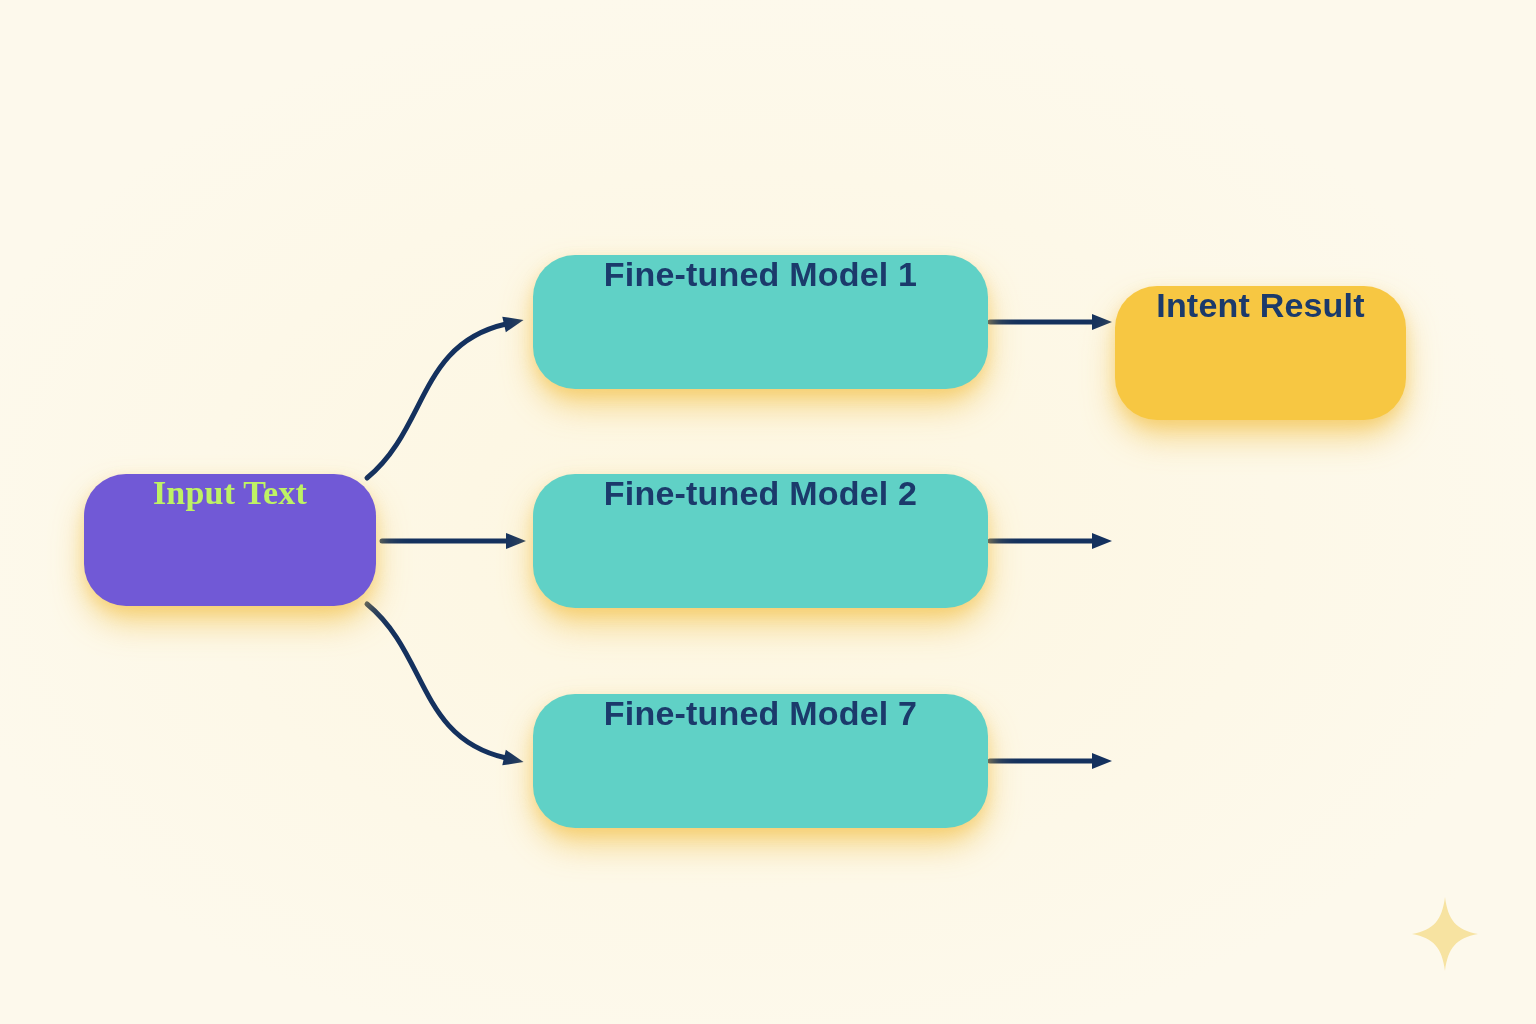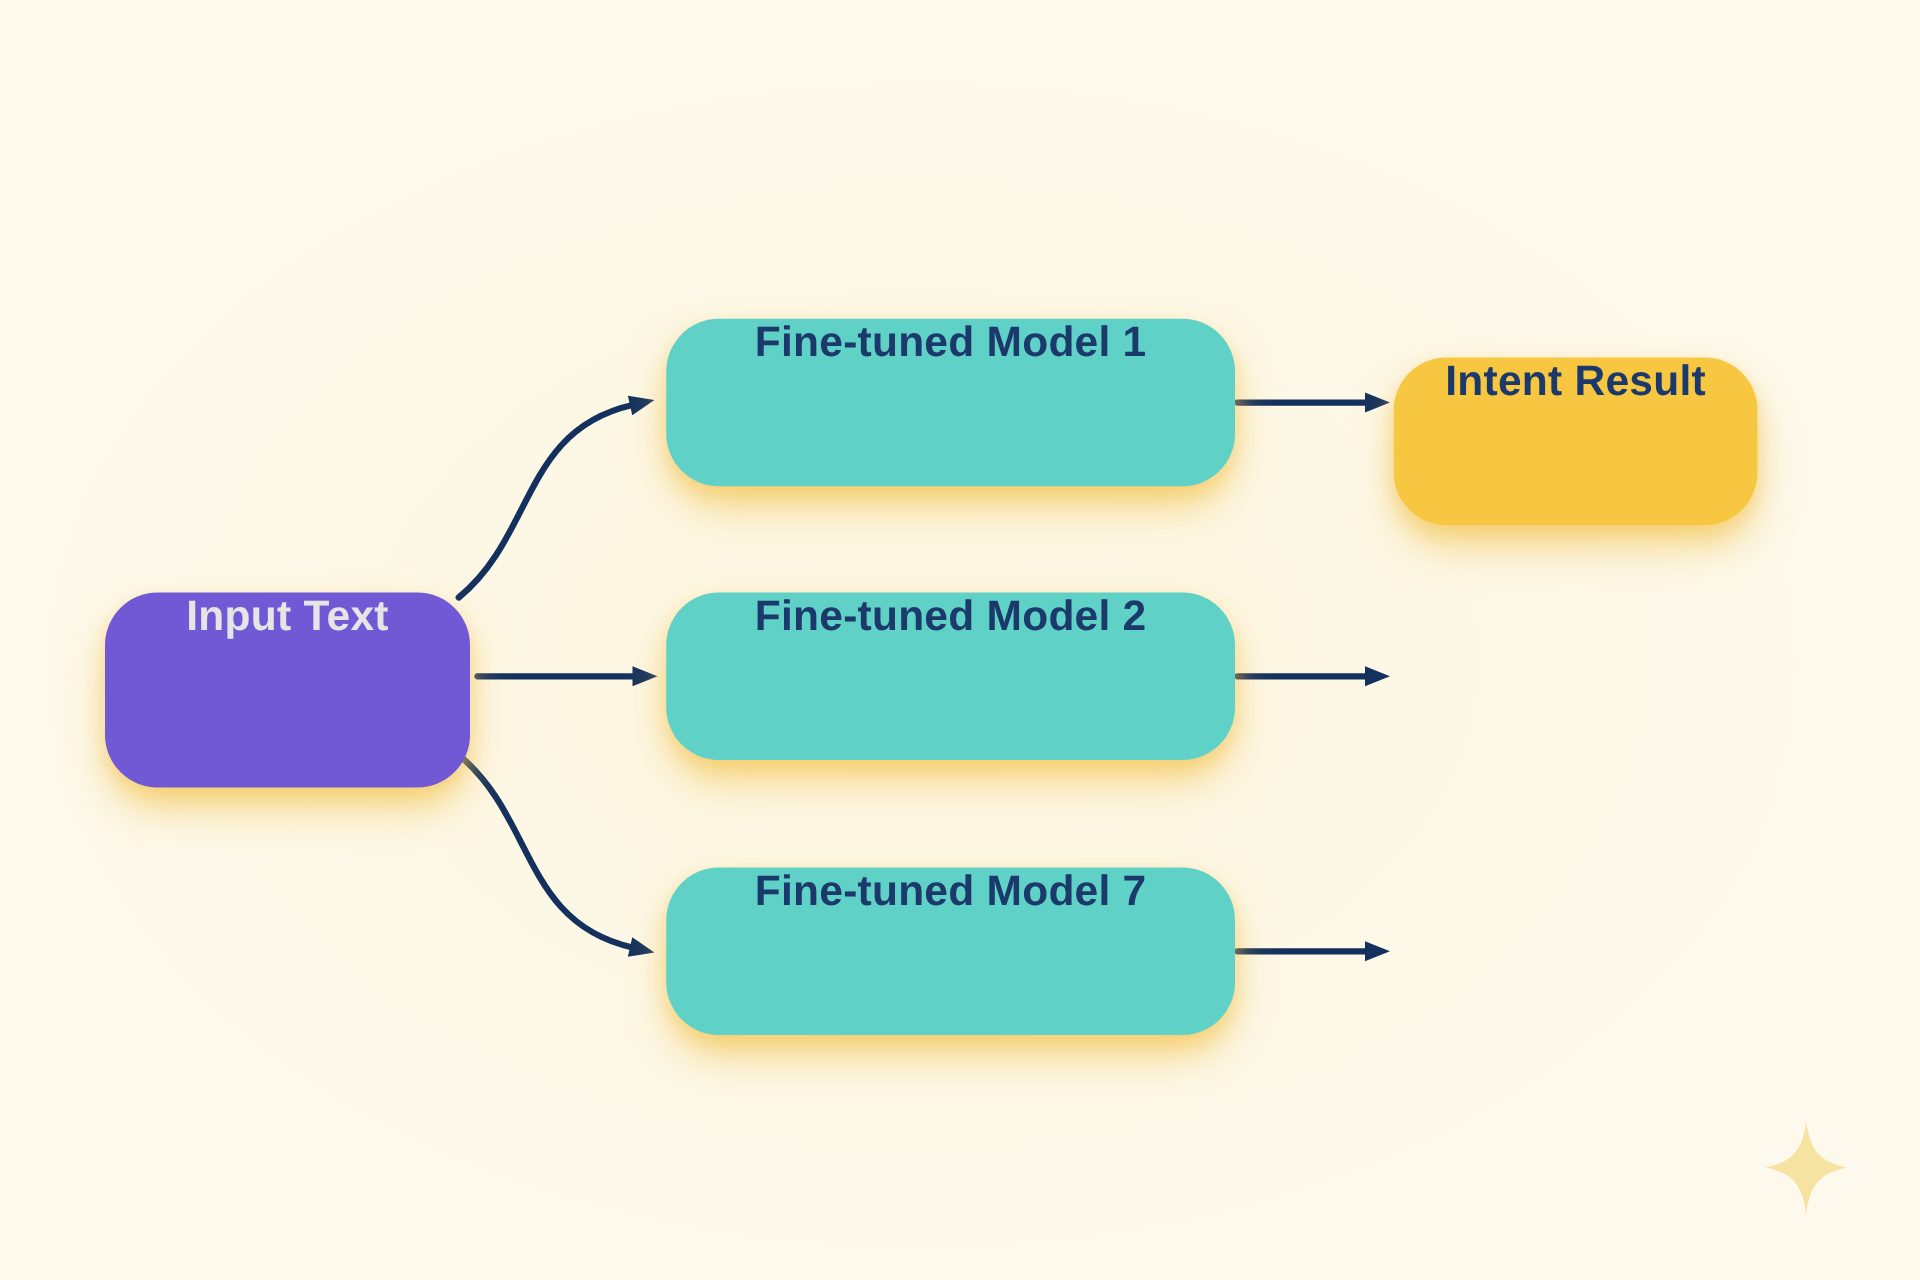--- a/index.html
+++ b/index.html
@@ -33,23 +33,24 @@
     letter-spacing: 0.2px;
     color: #1b3a6b;
     box-shadow: 0 18px 34px -4px rgba(243, 196, 80, 0.75),
                 0 6px 14px rgba(243, 196, 80, 0.35);
     text-align: center;
   }
   .node-input {
     left: 84px;
     top: 474px;
     width: 292px;
-    height: 156px;
+    height: 132px;
     background: #7159d6;
-    color: #e5e5e5;
+    color: #bef264;
+    font-family: Liberation Serif, serif;
   }
   .node-model {
     left: 533px;
     width: 455px;
     height: 134px;
     background: #60d1c6;
   }
   .node-result {
     left: 1115px;
     width: 291px;

